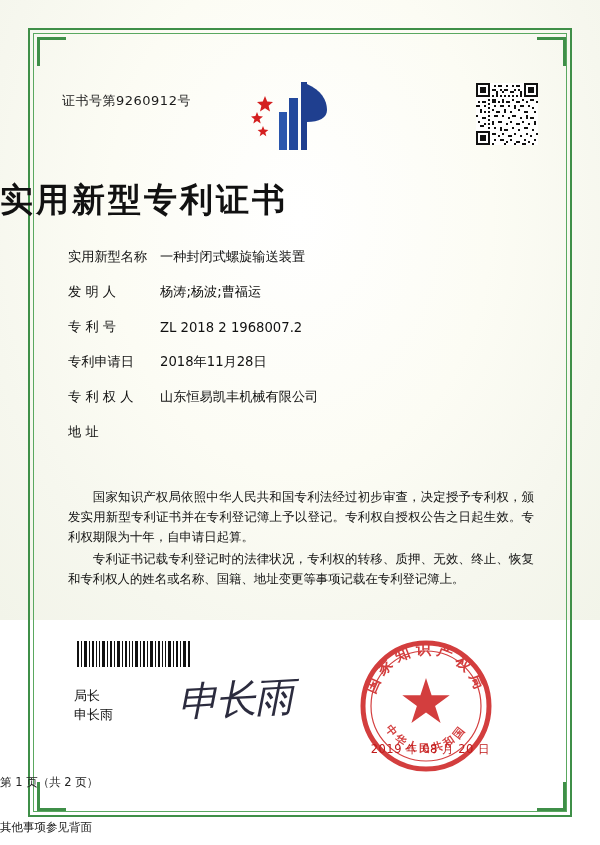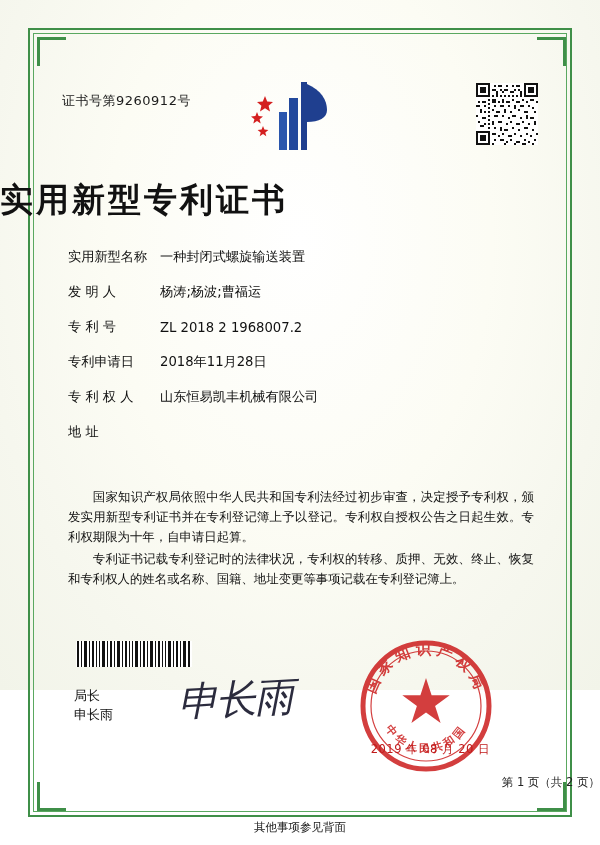--- a/index.html
+++ b/index.html
@@ -12,21 +12,21 @@
     height: 845px;
     position: relative;
     font-family: "DejaVu Sans", "Liberation Sans", sans-serif;
     overflow: hidden;
   }
 
   #certificate {
     position: absolute;
     left: 0; top: 0;
     width: 600px;
-    height: 690px;
+    height: 620px;
     background: #fdfdf7;
     background-image:
       radial-gradient(ellipse at 50% 35%, #ffffff 0%, #fcfcf4 45%, #f6f7ee 75%, #f2f4e9 100%);
   }
 
   
   .frame-outer {
     position: absolute;
     left: 28px; top: 28px;
     width: 544px; height: 789px;
@@ -174,28 +174,28 @@
     text-align: right;
     font-size: 11.5px;
     color: #c01a1a;
     letter-spacing: 0.5px;
   }
 
   
   .page-no {
     position: absolute;
     left: 0; right: 0; top: 775px;
-    text-align: right;
+    text-align: left;
     font-size: 11.5px;
     color: #222;
   }
   .note {
     position: absolute;
     left: 0; right: 0; top: 820px;
-    text-align: center;
+    text-align: left;
     font-size: 11.5px;
     color: #222;
   }
 </style>
 </head>
 <body>
 
 <div id="certificate">
 
   <div class="frame-outer"></div>

